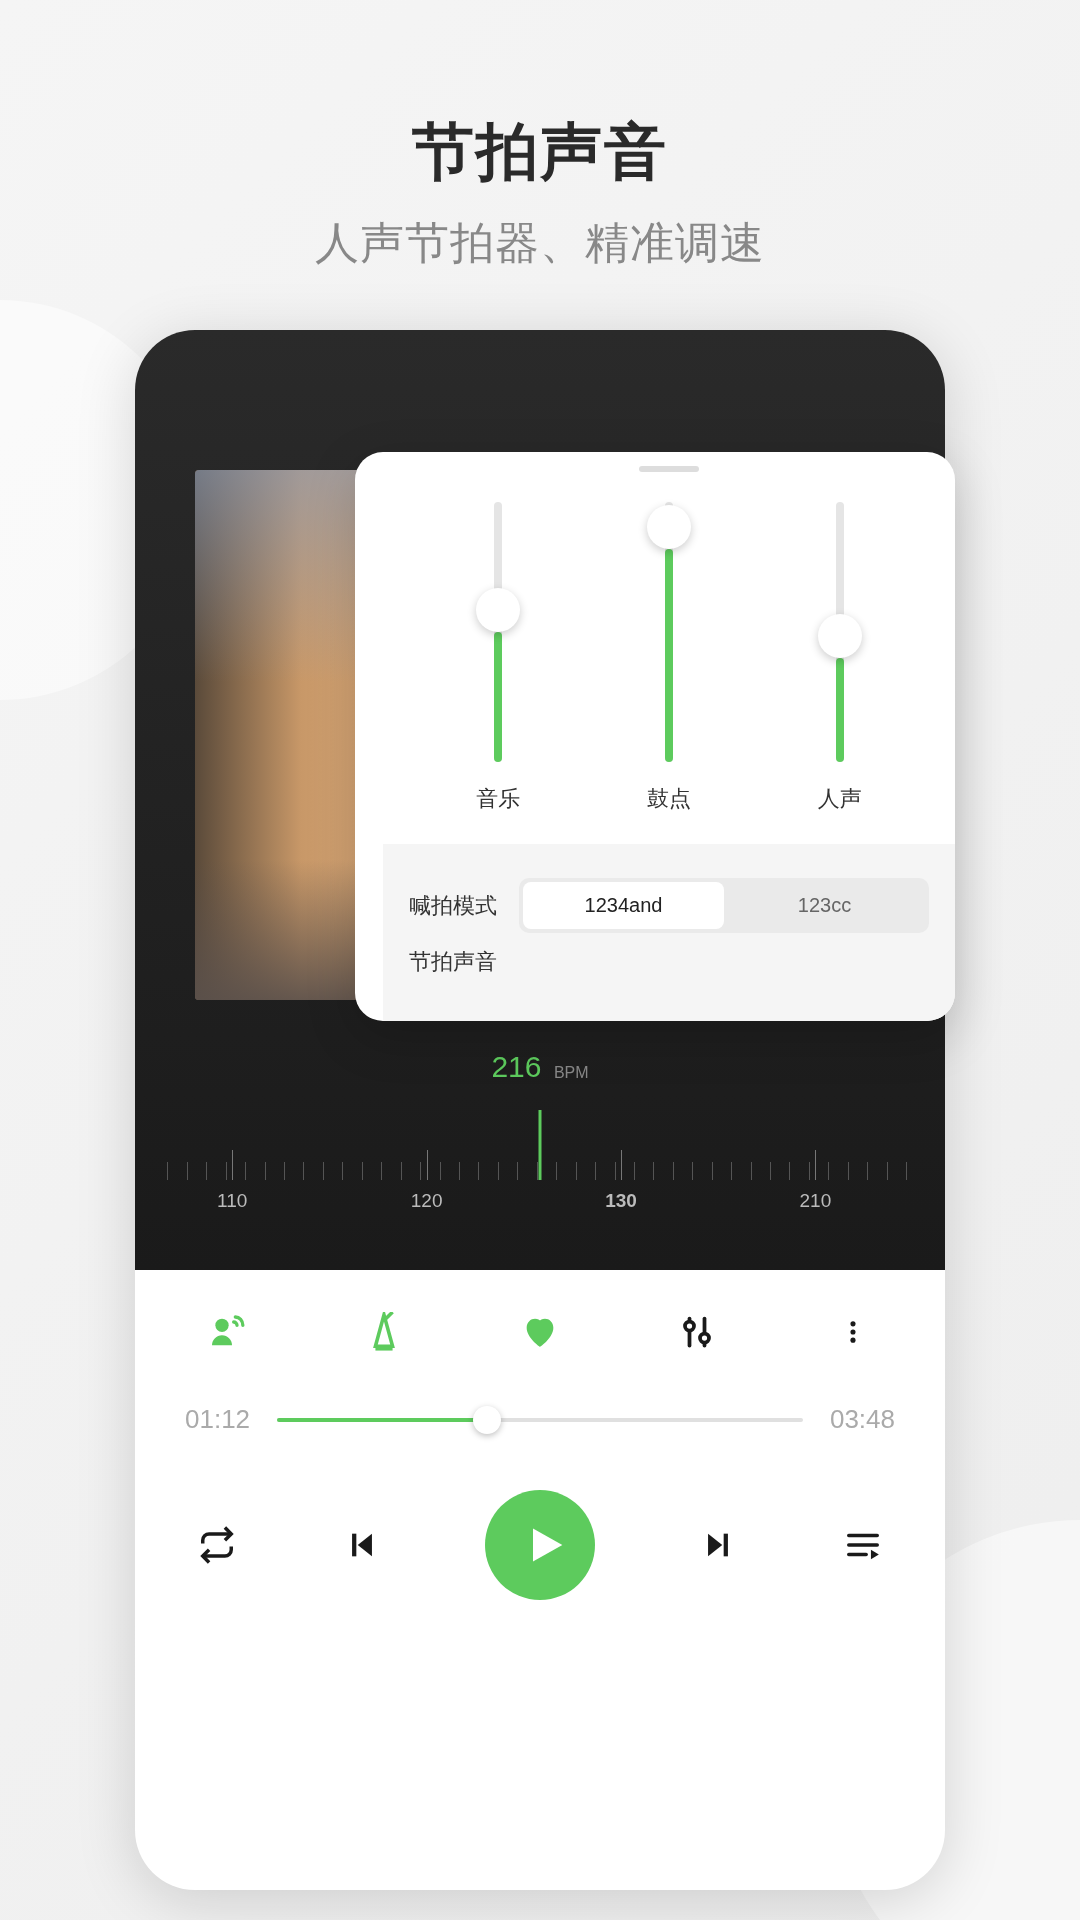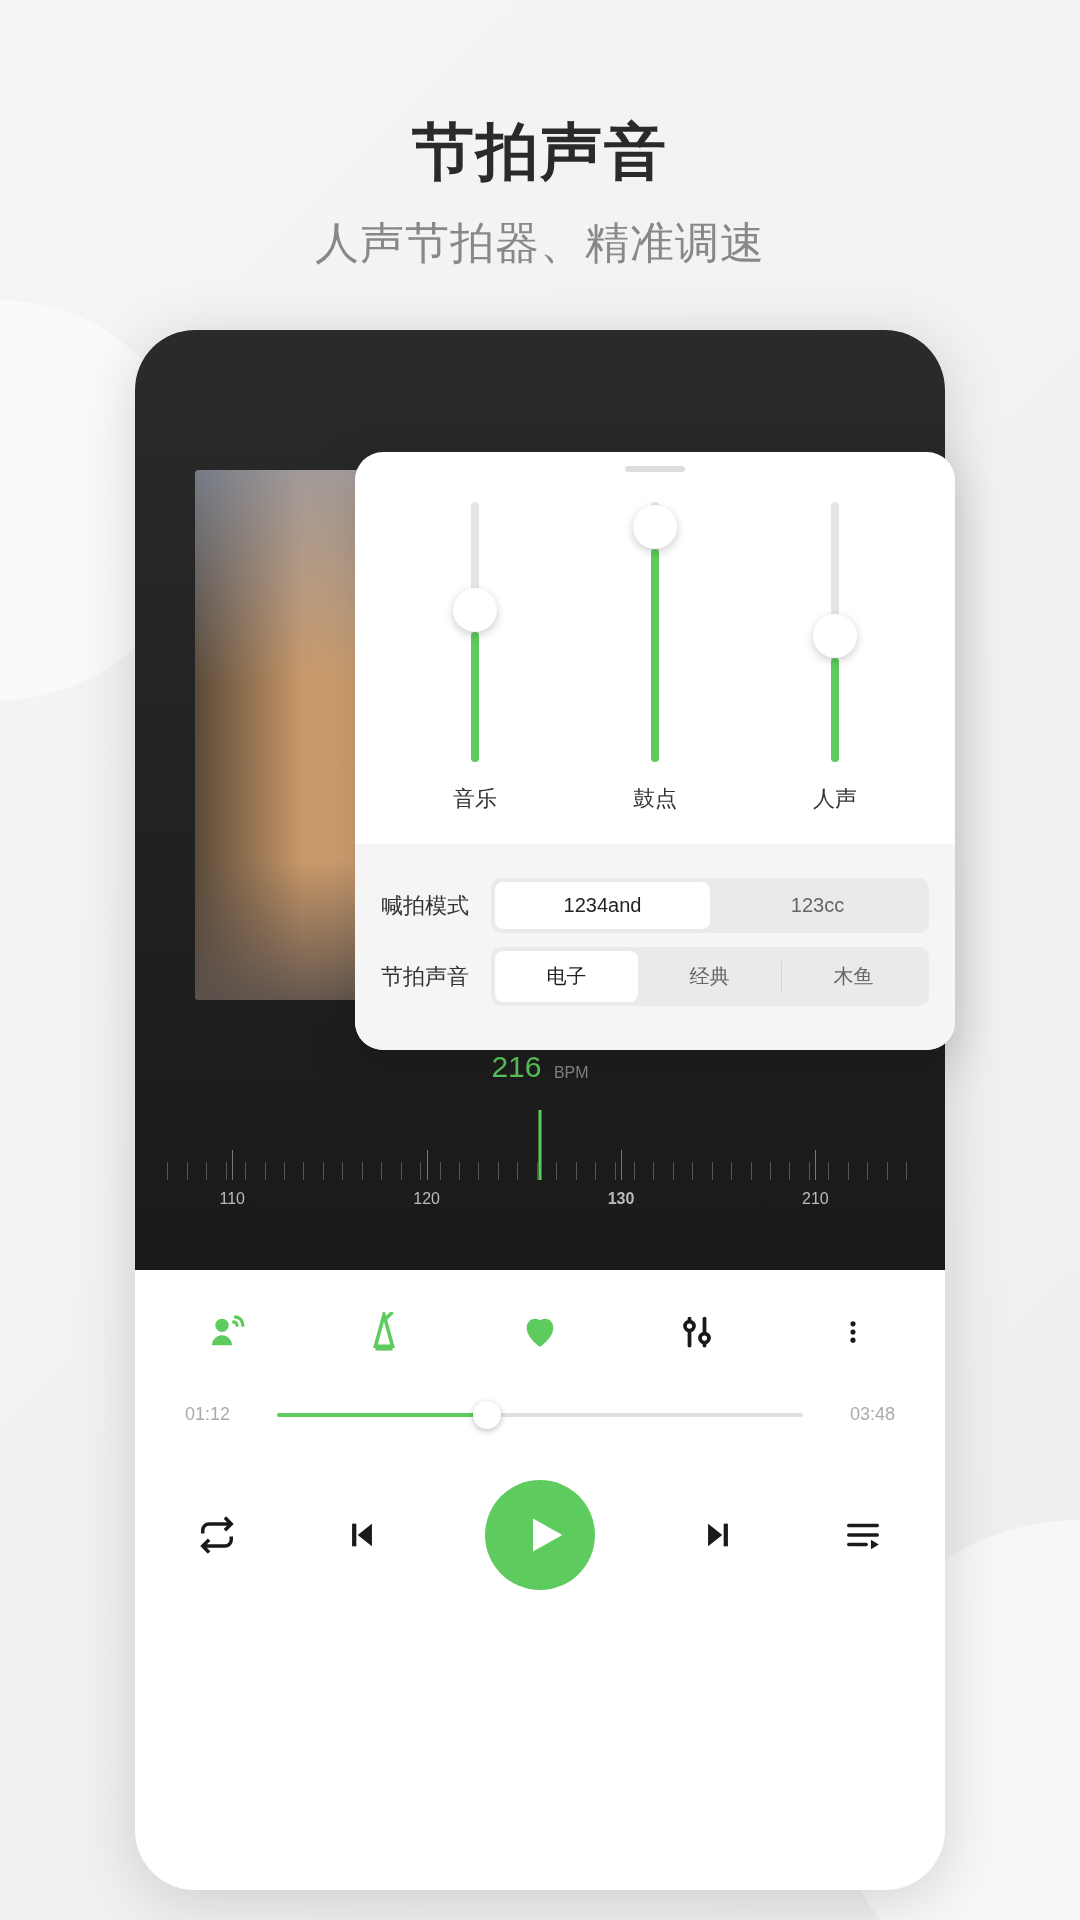--- a/index.html
+++ b/index.html
@@ -110,42 +110,42 @@
 }
 .ruler .ticks {
   position: absolute;
   left: 0; right: 0;
   top: 20px;
   height: 50px;
 }
 .tick { position: absolute; bottom: 0; width: 1px; background: #555; }
 .tick.minor { height: 18px; }
 .tick.major { height: 30px; background: #777; }
-.tick-label { position: absolute; top: 60px; color: #bbb; font-size: 16px; transform: translateX(-50%); }
+.tick-label { position: absolute; top: 60px; color: #bbb; font-size: 19px; transform: translateX(-50%); }
 
 .controls {
   background: #fff;
   padding: 40px 50px 50px;
 }
 .icon-row {
   display: flex;
   justify-content: space-between;
   align-items: center;
   padding: 0 20px;
   margin-bottom: 50px;
 }
 .icon-btn { width: 44px; height: 44px; display: flex; align-items: center; justify-content: center; cursor: pointer; }
 
 .progress-row {
   display: flex;
   align-items: center;
   gap: 22px;
   margin-bottom: 55px;
 }
-.time { color: #aaa; font-size: 18px; width: 70px; }
+.time { color: #aaa; font-size: 26px; width: 70px; }
 .time.right { text-align: right; }
 .progress-track {
   flex: 1;
   height: 4px;
   background: #e0e0e0;
   border-radius: 2px;
   position: relative;
 }
 .progress-fill {
   position: absolute;
@@ -185,20 +185,21 @@
 
 .popover {
   position: absolute;
   left: 355px;
   top: 452px;
   width: 600px;
   background: #fff;
   border-radius: 28px;
   box-shadow: 0 15px 50px rgba(0,0,0,0.18);
   overflow: hidden;
+  padding-left: 28px;
 }
 .popover .handle {
   width: 60px; height: 6px;
   background: #ddd;
   border-radius: 3px;
   margin: 14px auto 10px;
 }
 .sliders {
   display: flex;
   justify-content: space-around;
@@ -465,21 +466,15 @@
   <div class="settings">
     <div class="setting-row">
       <div class="setting-label">喊拍模式</div>
       <div class="seg" id="seg-count">
           <div class="seg-item active">1234and</div>
           <div class="seg-item">123cc</div>
         </div>
     </div>
     <div class="setting-row">
       <div class="setting-label">节拍声音</div>
-      <div class="seg" id="seg-sound">
-          <div class="seg-item active">电子</div>
-          <div class="seg-item">经典</div>
-          <div class="seg-div"></div>
-          <div class="seg-item">木鱼</div>
-        </div>
     </div>
   </div>
 </div>
 
 </body></html>

